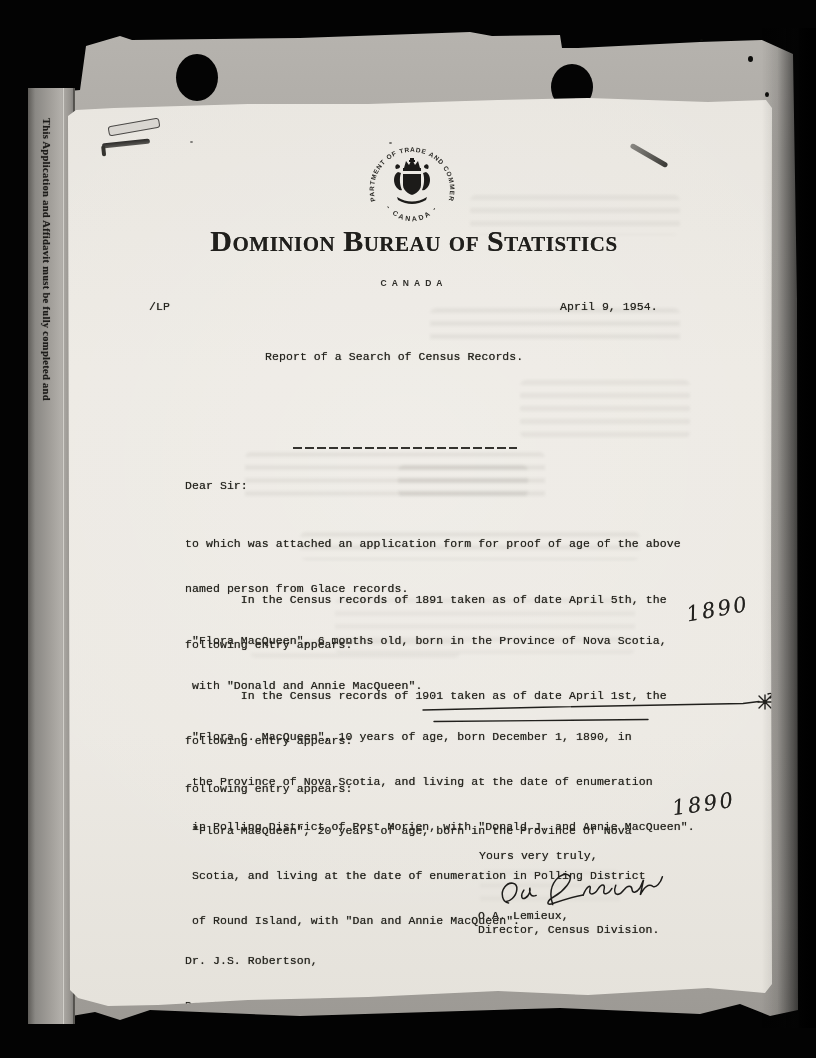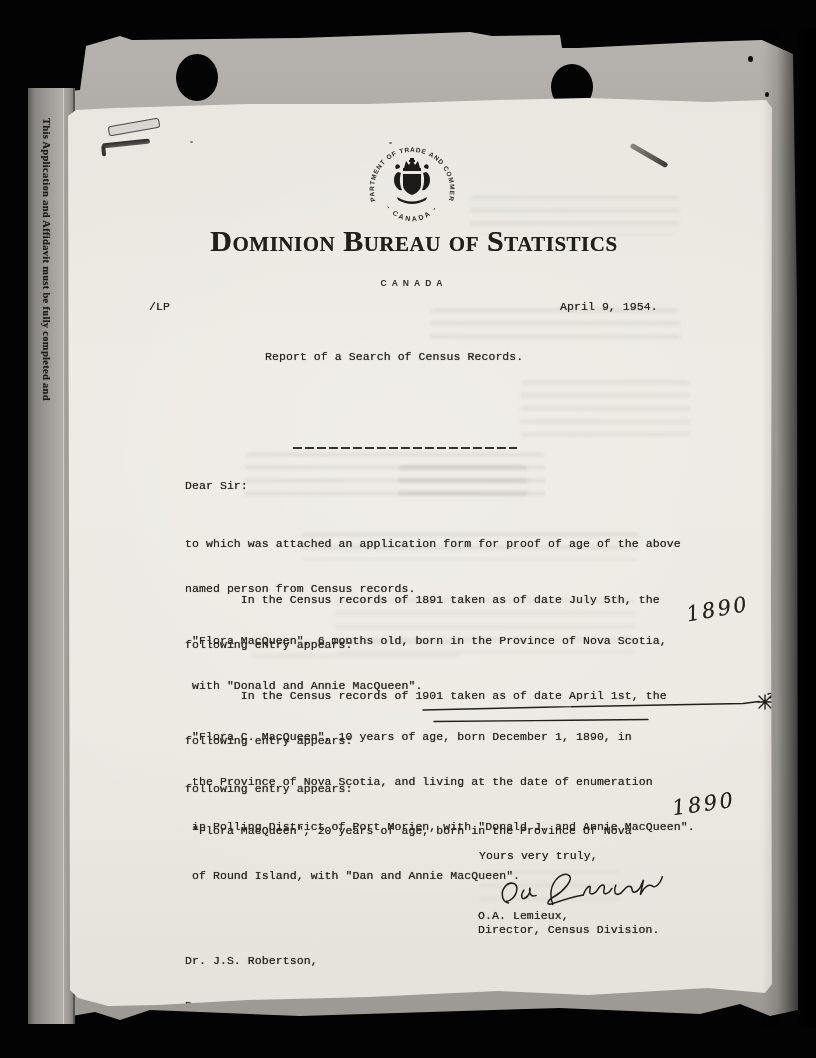--- a/index.html
+++ b/index.html
@@ -144,25 +144,25 @@
     <div class="typed" style="left:492px;top:201px">April 9, 1954.</div>
 
     <div class="typed" style="left:197px;top:251px">Report of a Search of Census Records.</div>
 
     <div class="dashes"></div>
 
     <div class="typed" style="left:117px;top:380px">Dear Sir:</div>
 
     <div class="typed" style="left:117px;top:408px">
       <div>to which was attached an application form for proof of age of the above</div>
-      <div>named person from Census records.</div>
+      <div>named person from Glace records.</div>
     </div>
 
     <div class="typed" style="left:117px;top:464px">
-      <div>        In the Census records of 1891 taken as of date July 5th, the</div>
+      <div>        In the Census records of 1891 taken as of date April 5th, the</div>
       <div>following entry appears:</div>
     </div>
 
     <div class="typed" style="left:117px;top:505px">
       <div> "Flora MacQueen", 6 months old, born in the Province of Nova Scotia,</div>
       <div> with "Donald and Annie MacQueen".</div>
     </div>
     <div class="hand-year" style="left:618px;top:499px">1890</div>
 
     <div class="typed" style="left:117px;top:560px">
@@ -183,20 +183,21 @@
         <path d="M410,19 l14,0 M417,12 l0,14 M411,13 l12,12 M411,25 l12,-12 M420,11 c4,-2 6,2 2,4"></path>
       </g>
     </svg>
 
     <div class="typed" style="left:117px;top:653px">
       <div>following entry appears:</div>
     </div>
 
     <div class="typed" style="left:117px;top:695px">
       <div> "Flora MacQueen", 20 years of age, born in the Province of Nova</div>
+      <div> Scotia, and living at the date of enumeration in Polling District</div>
       <div> of Round Island, with "Dan and Annie MacQueen".</div>
     </div>
     <div class="hand-year" style="left:604px;top:694px;transform:rotate(-8deg)">1890</div>
 
     <div class="typed" style="left:411px;top:750px">Yours very truly,</div>
 
     <svg class="sig-svg" viewBox="0 0 175 45">
       <g stroke="#1e1d1b" stroke-width="1.5" fill="none" stroke-linecap="round">
         <path d="M13,31 C7,30 5,21 10,15 C15,9 23,11 22,18 C21,25 14,31 9,29"></path>
         <path d="M29,19 C25,24 26,29 30,27 C34,25 36,20 35,17 C34,23 36,27 41,25"></path>

